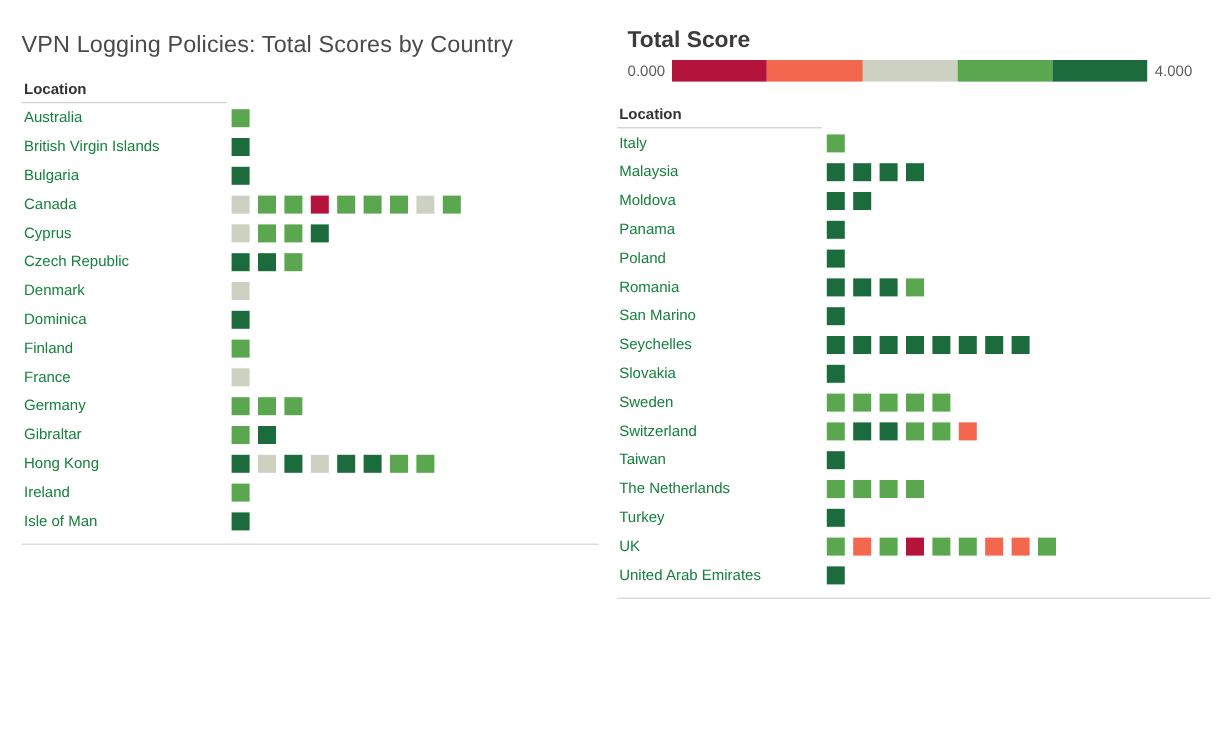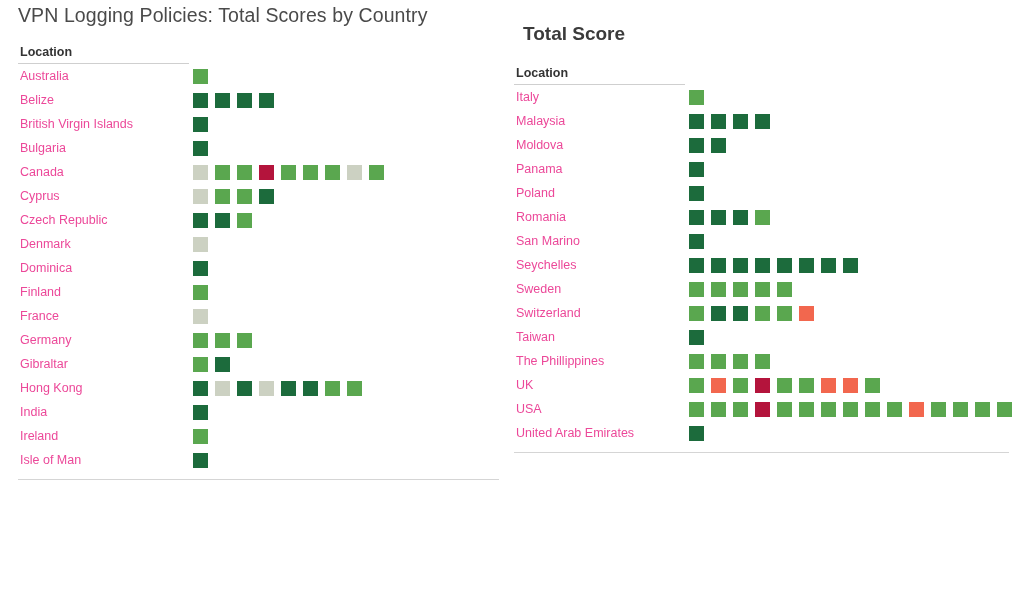--- a/index.html
+++ b/index.html
@@ -22,20 +22,21 @@
     display: flex;
     box-sizing: border-box;
   }
   .panel {
     position: relative;
     box-sizing: border-box;
   }
   .panel-left {
     width: 509px;
     padding-left: 18px;
+    padding-top: 22px;
   }
   .panel-right {
     width: 510px;
     padding-left: 5px;
     padding-top: 22px;
   }
 
   
   .viz-title {
     font-size: 19.5px;
@@ -93,21 +94,21 @@
     position: relative;
     margin-top: 0;
   }
   .row {
     display: flex;
     align-items: center;
     height: 24px;
   }
   .row-label {
     font-size: 12.5px;
-    color: #ec4899;
+    color: #15803d;
     width: 171px;
     box-sizing: border-box;
     padding-left: 2px;
     white-space: nowrap;
     overflow: hidden;
     flex: 0 0 auto;
   }
   .row-marks {
     display: flex;
     align-items: center;
@@ -142,29 +143,20 @@
     <div class="loc-header">Location</div>
 
     <div class="rows" id="left-rows">
         <div class="row">
           <div class="row-label">Australia</div>
           <div class="row-marks">
             <span class="mark" style="background: rgb(90, 167, 79);"></span>
           </div>
         </div>
         <div class="row">
-          <div class="row-label">Belize</div>
-          <div class="row-marks">
-            <span class="mark" style="background: rgb(28, 107, 60);"></span>
-            <span class="mark" style="background: rgb(28, 107, 60);"></span>
-            <span class="mark" style="background: rgb(28, 107, 60);"></span>
-            <span class="mark" style="background: rgb(28, 107, 60);"></span>
-          </div>
-        </div>
-        <div class="row">
           <div class="row-label">British Virgin Islands</div>
           <div class="row-marks">
             <span class="mark" style="background: rgb(28, 107, 60);"></span>
           </div>
         </div>
         <div class="row">
           <div class="row-label">Bulgaria</div>
           <div class="row-marks">
             <span class="mark" style="background: rgb(28, 107, 60);"></span>
           </div>
@@ -243,26 +235,20 @@
           <div class="row-label">Hong Kong</div>
           <div class="row-marks">
             <span class="mark" style="background: rgb(28, 107, 60);"></span>
             <span class="mark" style="background: rgb(204, 209, 194);"></span>
             <span class="mark" style="background: rgb(28, 107, 60);"></span>
             <span class="mark" style="background: rgb(204, 209, 194);"></span>
             <span class="mark" style="background: rgb(28, 107, 60);"></span>
             <span class="mark" style="background: rgb(28, 107, 60);"></span>
             <span class="mark" style="background: rgb(90, 167, 79);"></span>
             <span class="mark" style="background: rgb(90, 167, 79);"></span>
-          </div>
-        </div>
-        <div class="row">
-          <div class="row-label">India</div>
-          <div class="row-marks">
-            <span class="mark" style="background: rgb(28, 107, 60);"></span>
           </div>
         </div>
         <div class="row">
           <div class="row-label">Ireland</div>
           <div class="row-marks">
             <span class="mark" style="background: rgb(90, 167, 79);"></span>
           </div>
         </div>
         <div class="row">
           <div class="row-label">Isle of Man</div>
@@ -272,20 +258,31 @@
         </div>
       </div>
 
     <div class="table-bottom-rule"></div>
   </div>
 
   <div class="panel panel-right">
 
     <div class="legend">
       <div class="legend-title">Total Score</div>
+      <div class="legend-ramp-row">
+        <span class="legend-min">0.000</span>
+        <div class="legend-ramp" id="legend-ramp">
+            <div class="legend-band" style="background: rgb(180, 20, 60);"></div>
+            <div class="legend-band" style="background: rgb(242, 103, 78);"></div>
+            <div class="legend-band" style="background: rgb(204, 209, 194);"></div>
+            <div class="legend-band" style="background: rgb(90, 167, 79);"></div>
+            <div class="legend-band" style="background: rgb(28, 107, 60);"></div>
+          </div>
+        <span class="legend-max">4.000</span>
+      </div>
     </div>
 
     <div class="loc-header">Location</div>
 
     <div class="rows" id="right-rows">
         <div class="row">
           <div class="row-label">Italy</div>
           <div class="row-marks">
             <span class="mark" style="background: rgb(90, 167, 79);"></span>
           </div>
@@ -340,20 +337,26 @@
             <span class="mark" style="background: rgb(28, 107, 60);"></span>
             <span class="mark" style="background: rgb(28, 107, 60);"></span>
             <span class="mark" style="background: rgb(28, 107, 60);"></span>
             <span class="mark" style="background: rgb(28, 107, 60);"></span>
             <span class="mark" style="background: rgb(28, 107, 60);"></span>
             <span class="mark" style="background: rgb(28, 107, 60);"></span>
             <span class="mark" style="background: rgb(28, 107, 60);"></span>
           </div>
         </div>
         <div class="row">
+          <div class="row-label">Slovakia</div>
+          <div class="row-marks">
+            <span class="mark" style="background: rgb(28, 107, 60);"></span>
+          </div>
+        </div>
+        <div class="row">
           <div class="row-label">Sweden</div>
           <div class="row-marks">
             <span class="mark" style="background: rgb(90, 167, 79);"></span>
             <span class="mark" style="background: rgb(90, 167, 79);"></span>
             <span class="mark" style="background: rgb(90, 167, 79);"></span>
             <span class="mark" style="background: rgb(90, 167, 79);"></span>
             <span class="mark" style="background: rgb(90, 167, 79);"></span>
           </div>
         </div>
         <div class="row">
@@ -367,63 +370,49 @@
             <span class="mark" style="background: rgb(242, 103, 78);"></span>
           </div>
         </div>
         <div class="row">
           <div class="row-label">Taiwan</div>
           <div class="row-marks">
             <span class="mark" style="background: rgb(28, 107, 60);"></span>
           </div>
         </div>
         <div class="row">
-          <div class="row-label">The Phillippines</div>
-          <div class="row-marks">
-            <span class="mark" style="background: rgb(90, 167, 79);"></span>
-            <span class="mark" style="background: rgb(90, 167, 79);"></span>
-            <span class="mark" style="background: rgb(90, 167, 79);"></span>
-            <span class="mark" style="background: rgb(90, 167, 79);"></span>
+          <div class="row-label">The Netherlands</div>
+          <div class="row-marks">
+            <span class="mark" style="background: rgb(90, 167, 79);"></span>
+            <span class="mark" style="background: rgb(90, 167, 79);"></span>
+            <span class="mark" style="background: rgb(90, 167, 79);"></span>
+            <span class="mark" style="background: rgb(90, 167, 79);"></span>
+          </div>
+        </div>
+        <div class="row">
+          <div class="row-label">Turkey</div>
+          <div class="row-marks">
+            <span class="mark" style="background: rgb(28, 107, 60);"></span>
           </div>
         </div>
         <div class="row">
           <div class="row-label">UK</div>
           <div class="row-marks">
             <span class="mark" style="background: rgb(90, 167, 79);"></span>
             <span class="mark" style="background: rgb(242, 103, 78);"></span>
             <span class="mark" style="background: rgb(90, 167, 79);"></span>
             <span class="mark" style="background: rgb(180, 20, 60);"></span>
             <span class="mark" style="background: rgb(90, 167, 79);"></span>
             <span class="mark" style="background: rgb(90, 167, 79);"></span>
             <span class="mark" style="background: rgb(242, 103, 78);"></span>
             <span class="mark" style="background: rgb(242, 103, 78);"></span>
             <span class="mark" style="background: rgb(90, 167, 79);"></span>
           </div>
         </div>
         <div class="row">
-          <div class="row-label">USA</div>
-          <div class="row-marks">
-            <span class="mark" style="background: rgb(90, 167, 79);"></span>
-            <span class="mark" style="background: rgb(90, 167, 79);"></span>
-            <span class="mark" style="background: rgb(90, 167, 79);"></span>
-            <span class="mark" style="background: rgb(180, 20, 60);"></span>
-            <span class="mark" style="background: rgb(90, 167, 79);"></span>
-            <span class="mark" style="background: rgb(90, 167, 79);"></span>
-            <span class="mark" style="background: rgb(90, 167, 79);"></span>
-            <span class="mark" style="background: rgb(90, 167, 79);"></span>
-            <span class="mark" style="background: rgb(90, 167, 79);"></span>
-            <span class="mark" style="background: rgb(90, 167, 79);"></span>
-            <span class="mark" style="background: rgb(242, 103, 78);"></span>
-            <span class="mark" style="background: rgb(90, 167, 79);"></span>
-            <span class="mark" style="background: rgb(90, 167, 79);"></span>
-            <span class="mark" style="background: rgb(90, 167, 79);"></span>
-            <span class="mark" style="background: rgb(90, 167, 79);"></span>
-          </div>
-        </div>
-        <div class="row">
           <div class="row-label">United Arab Emirates</div>
           <div class="row-marks">
             <span class="mark" style="background: rgb(28, 107, 60);"></span>
           </div>
         </div>
       </div>
 
     <div class="table-bottom-rule"></div>
   </div>
 

